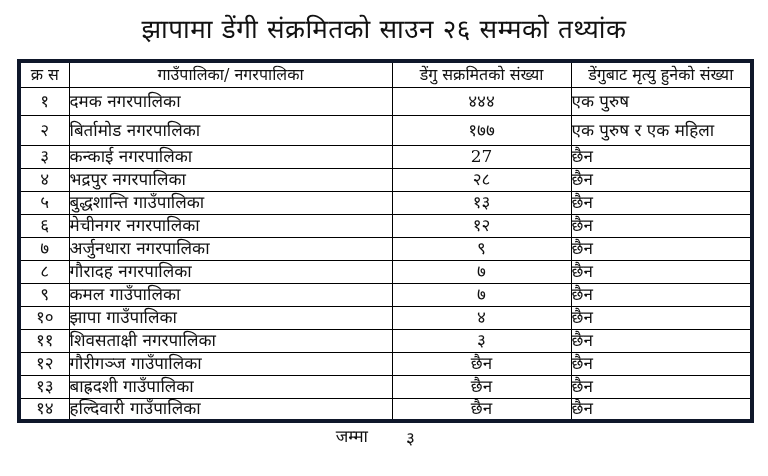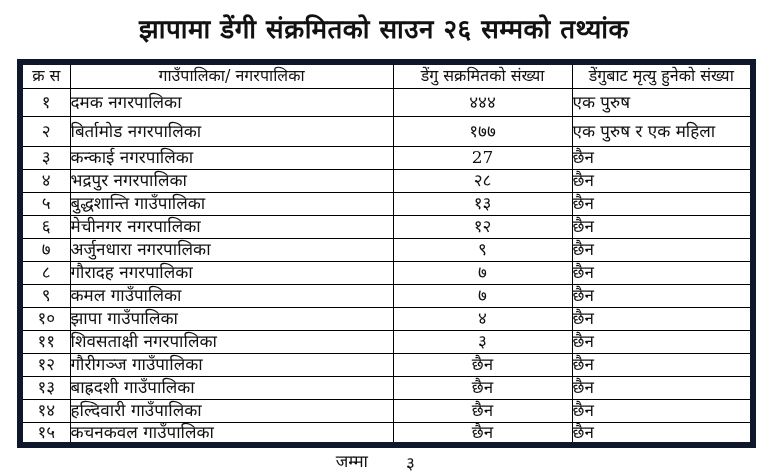--- a/index.html
+++ b/index.html
@@ -9,32 +9,32 @@
     width: 768px;
     height: 476px;
     font-family: "DejaVu Serif", "Liberation Serif", serif;
     color: #111111;
     overflow: hidden;
   }
   .page-title {
     margin-top: 10px;
     text-align: center;
     font-size: 26px;
-    font-weight: bold;
+    font-weight: normal;
     letter-spacing: 0.5px;
   }
   .table-wrap {
     margin: 13px 0 0 17px;
     width: 733px;
   }
   table.stats {
     border-collapse: collapse;
     width: 733px;
     table-layout: fixed;
-    border: 6px solid #0f172a;
+    border: 4px solid #0f172a;
   }
   table.stats th, table.stats td {
     border: 1px solid #000000;
     padding: 0;
     line-height: 1.1;
     overflow: hidden;
     white-space: nowrap;
   }
   table.stats th {
     font-weight: normal;
@@ -161,26 +161,20 @@
     <td>बाह्रदशी गाउँपालिका</td>
     <td>छैन</td>
     <td>छैन</td>
   </tr>
         <tr>
     <td>१४</td>
     <td>हल्दिवारी गाउँपालिका</td>
     <td>छैन</td>
     <td>छैन</td>
   </tr>
-        <tr>
-    <td>१५</td>
-    <td>कचनकवल गाउँपालिका</td>
-    <td>छैन</td>
-    <td>छैन</td>
-  </tr>
       </tbody>
   </table>
 </div>
 
 <div class="total-row">
   <div class="total-spacer-1"></div>
   <div class="total-label">जम्मा</div>
   <div class="total-deaths">३</div>
 </div>
 

